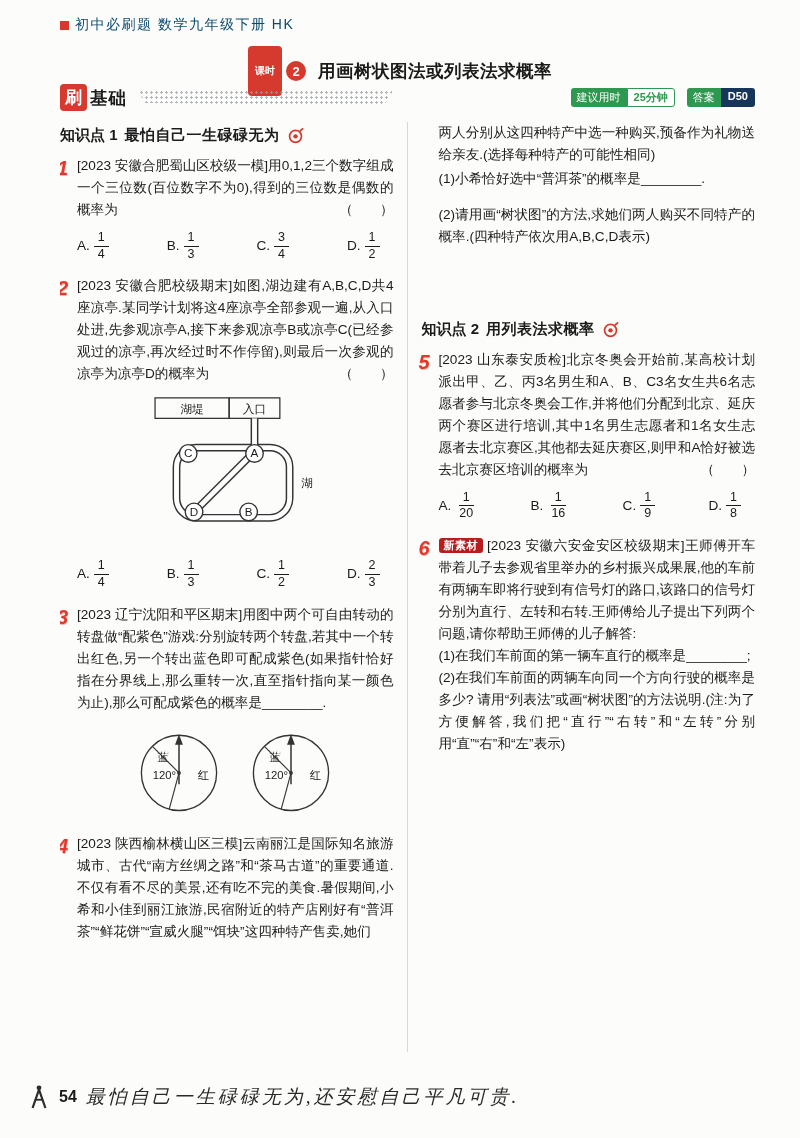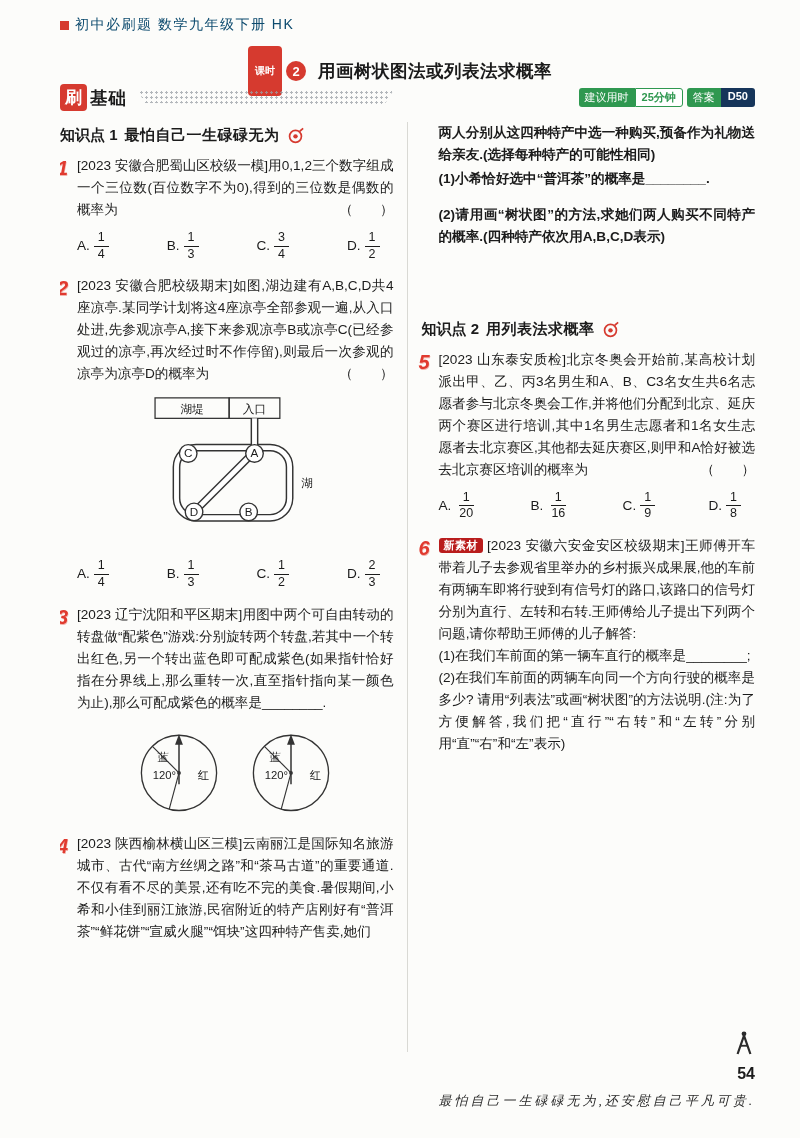--- a/index.html
+++ b/index.html
@@ -20,59 +20,59 @@
   .ks-num { background:#d63a2f; color:#fff; font-weight:bold; font-size:13px; width:20px; height:20px; border-radius:50%; display:inline-flex; align-items:center; justify-content:center; margin-left:-2px; }
   .lesson-title { font-weight:bold; font-size:17.5px; margin-left:6px; letter-spacing:0.5px; }
 
   
   .section-row { position:absolute; top:84px; left:60px; right:45px; display:flex; align-items:center; }
   .section-badge { background:#d63a2f; color:#fff; font-weight:bold; font-size:17px; padding:2px 5px; border-radius:4px; }
   .section-name { font-weight:bold; font-size:17.5px; margin-left:3px; letter-spacing:1px; }
   .halftone { width:255px; height:16px; margin-left:12px; opacity:.75;
     background-image:radial-gradient(#9aa0a6 1px, transparent 1.35px); background-size:5px 5px;
     clip-path:polygon(0 10%, 100% 0, 96% 100%, 2% 85%); }
-  .badges { margin-left:auto; display:flex; align-items:center; gap:4px; font-size:11px; white-space:nowrap; }
+  .badges { margin-left:auto; display:flex; align-items:center; gap:12px; font-size:11px; white-space:nowrap; }
   .badge-pair { display:inline-flex; align-items:stretch; }
   .bp-left { background:#2f9850; color:#fff; padding:2px 6px; border-radius:3px 0 0 3px; }
   .bp-right-outline { border:1px solid #2f9850; color:#2f9850; background:#fff; padding:1px 6px; border-radius:0 3px 3px 0; font-weight:bold; }
   .bp-right-dark { background:#16355a; color:#fff; padding:2px 7px; border-radius:0 3px 3px 0; font-weight:bold; }
 
   
   .columns { position:absolute; top:122px; left:60px; right:45px; height:930px; display:flex; overflow:hidden; }
   .col { flex:1 1 50%; }
   .col.left { padding-right:13px; border-right:1px solid #d9d9d4; }
   .col.right { padding-left:14px; }
 
   .kp-head { display:flex; align-items:center; gap:7px; font-weight:bold; font-size:15px; margin:4px 0 10px 0; }
   .kp-head .kp-title { letter-spacing:0.5px; }
   .kp2-gap { margin-top:72px; }
 
   .problem { position:relative; padding-left:17px; margin-bottom:13px; font-size:13.6px; line-height:1.62; text-align:justify; }
   .pnum { position:absolute; left:-3px; top:-3px; color:#e03a2f; font-weight:bold; font-style:italic; font-size:20px; text-shadow:0.5px 0.5px 0 #f3b5ae; }
   .problem p { margin:0; }
   .bracket { float:right; }
   .subq { margin-top:2px; }
-  .cont { padding-left:17px; margin-bottom:4px; font-size:13.6px; line-height:1.62; text-align:justify;font-weight:bold; }
+  .cont { padding-left:17px; margin-bottom:4px; font-size:13.6px; line-height:1.62; text-align:justify; }
 
   .new-badge { background:#b91c1c; color:#fff; font-size:11px; font-weight:bold; padding:1px 5px 2px; border-radius:3px; margin-right:4px; position:relative; top:-1px; }
 
   .opt-row { display:flex; justify-content:space-between; margin:9px 14px 2px 0; }
   .option { display:inline-flex; align-items:center; gap:4px; }
   .opt-label { font-size:13.6px; }
   .frac { display:inline-flex; flex-direction:column; align-items:center; font-size:12.5px; line-height:1.25; }
   .fnum { border-bottom:1px solid #1b1b1b; padding:0 4px; }
   .fden { padding:0 4px; }
 
   .figure-wrap { display:flex; justify-content:center; gap:18px; margin:8px 0 4px; }
   .figtext { font-size:12px; fill:#1b1b1b; font-family:"Liberation Sans","DejaVu Sans",sans-serif; }
 
   
-  .footer { position:absolute; left:28px; bottom:28px; right:45px; display:flex; align-items:flex-end; gap:9px;flex-direction:column; }
+  .footer { position:absolute; left:28px; bottom:28px; right:45px; display:flex; align-items:center; gap:9px; }
   .page-num { font-weight:bold; font-size:16px; }
-  .motto { font-family:"Liberation Serif",serif; font-style:italic; font-size:13px; letter-spacing:3px; color:#2a2a2a; }
+  .motto { font-family:"Liberation Serif",serif; font-style:italic; font-size:19px; letter-spacing:3px; color:#2a2a2a; }
 </style>
 </head>
 <body>
 
 <div class="page">
 
   <div class="top-header">
     <span class="red-sq"></span>
     <span class="book-title">初中必刷题  数学九年级下册  HK</span>
   </div>

